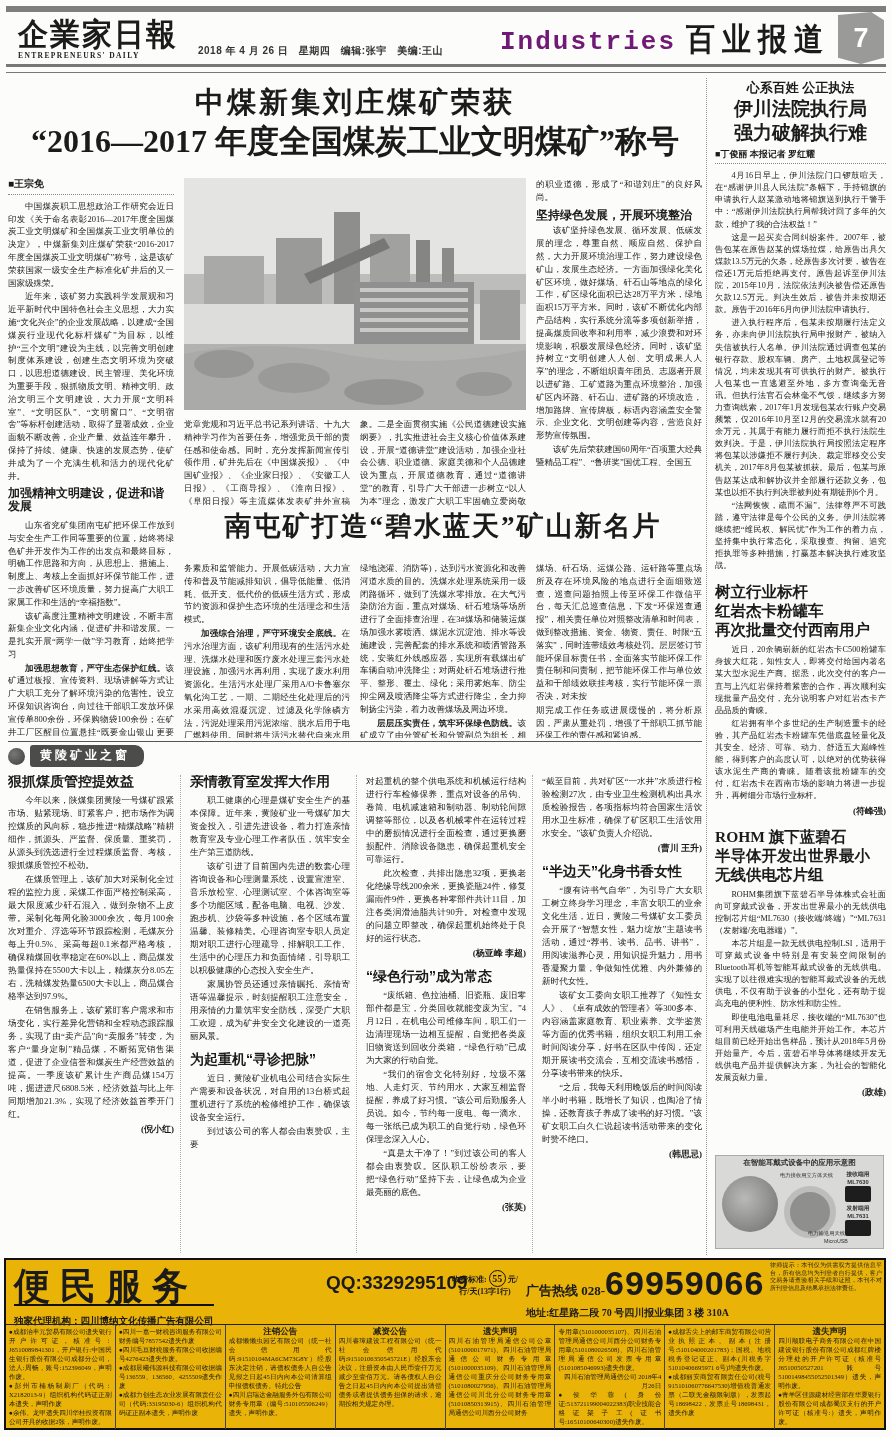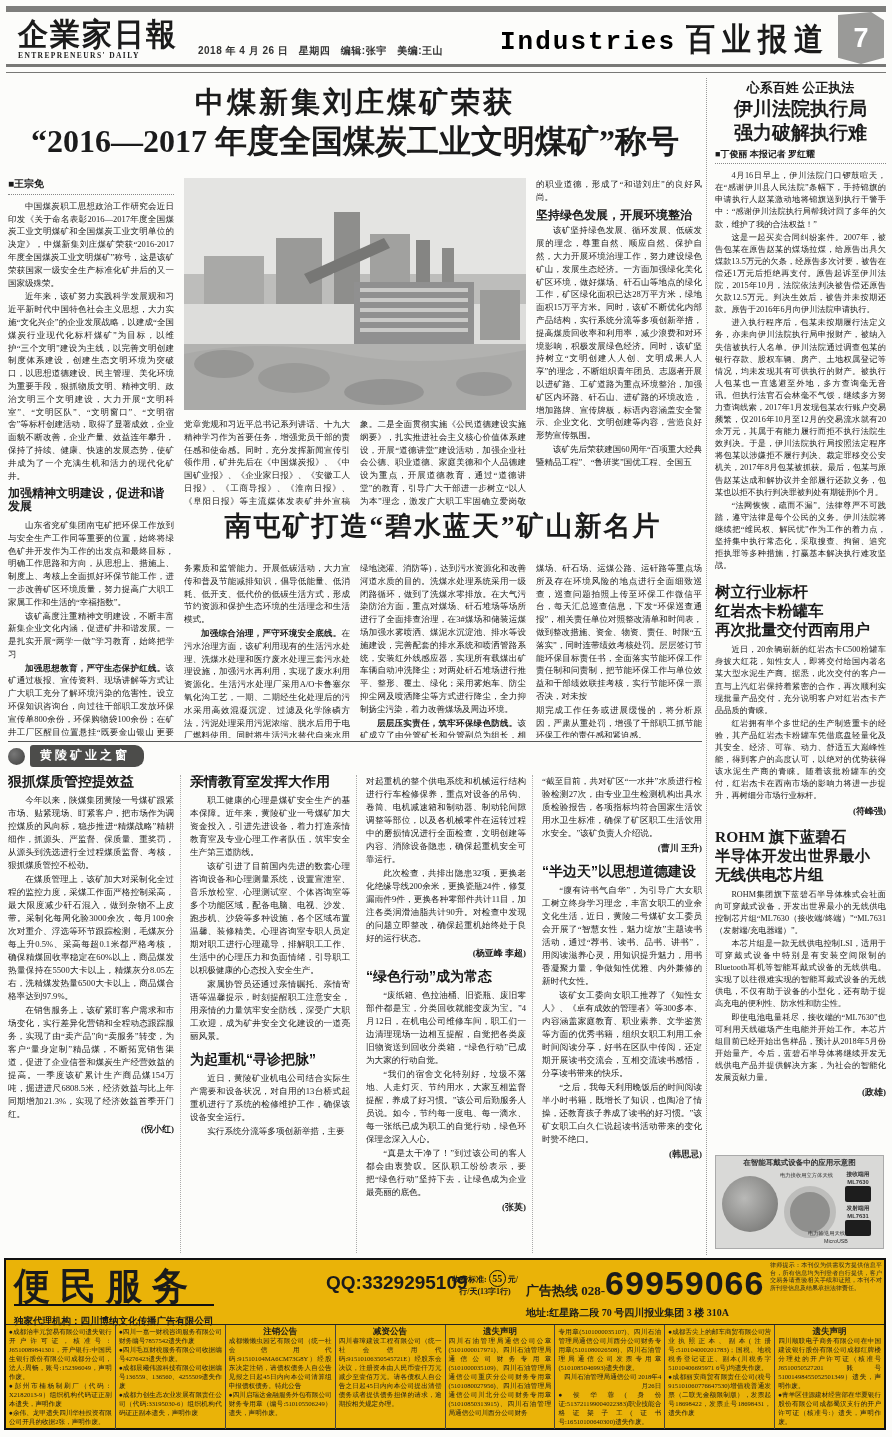--- a/index.html
+++ b/index.html
@@ -7,21 +7,21 @@
         font-family:"Liberation Serif","DejaVu Serif",serif;color:#1b1b1b;overflow:hidden;}
   
   .topbar{position:absolute;left:6px;right:6px;top:6px;height:6px;background:#7e7e7c;}
   .masthead{position:absolute;left:6px;right:6px;top:12px;height:56px;}
   .brand{position:absolute;left:12px;top:6px;}
   .brand-cn{font-weight:900;font-size:30px;letter-spacing:2px;transform:scaleY(1.05);line-height:32px;}
   .brand-en{font-size:7.5px;letter-spacing:1.4px;font-weight:bold;color:#222;margin-top:1px;}
   .dateline{position:absolute;left:192px;top:32px;font-size:10px;font-weight:bold;color:#333;
             font-family:"Liberation Sans",sans-serif;letter-spacing:.5px;}
   .sec{position:absolute;right:56px;top:8px;display:flex;align-items:baseline;gap:10px;}
-  .sec-en{font-family:"Liberation Mono","DejaVu Sans Mono",monospace;font-size:26px;font-weight:bold;color:#000000;letter-spacing:2px;}
+  .sec-en{font-family:"Liberation Mono","DejaVu Sans Mono",monospace;font-size:26px;font-weight:bold;color:#701a75;letter-spacing:2px;}
   .sec-cn{font-size:29px;font-weight:900;letter-spacing:7px;font-family:"Liberation Serif",serif;transform:scaleY(1.1);}
   .badge{position:absolute;right:2px;top:0px;width:46px;height:52px;background:#9a9a98;
          clip-path:polygon(0 6%,72% 0,100% 16%,100% 88%,50% 100%,0 88%);
          display:flex;align-items:center;justify-content:center;color:#fff;font-size:27px;font-weight:bold;
          font-family:"Liberation Sans",sans-serif;}
   .mastrule{position:absolute;left:6px;right:6px;top:64px;height:5px;border-top:3px solid #787876;border-bottom:1px solid #787876;}
   
   .bp{margin:0 0 1px 0;text-indent:2em;text-align:justify;}
   .by{text-align:right;font-size:9px;font-weight:bold;margin:2px 0 0 0;}
   .subhead{font-family:"Liberation Sans","DejaVu Sans",sans-serif;font-weight:bold;font-size:12px;margin:5px 0 3px 0;}
@@ -202,38 +202,38 @@
       <p class="by">(倪小红)</p>
     </div>
 
     <div class="hl-col" style="left:172px;width:170px;padding-left:9px;box-sizing:border-box;">
       <div class="atitle">亲情教育室发挥大作用</div>
       <p class="bp">职工健康的心理是煤矿安全生产的基本保障。近年来，黄陵矿业一号煤矿加大资金投入，引进先进设备，着力打造亲情教育室及专业心理工作者队伍，筑牢安全生产第三道防线。</p>
       <p class="bp">该矿引进了目前国内先进的数套心理咨询设备和心理测量系统，设置宣泄室、音乐放松室、心理测试室、个体咨询室等多个功能区域，配备电脑、电视、沙发、跑步机、沙袋等多种设施，各个区域布置温馨、装修精美。心理咨询室专职人员定期对职工进行心理疏导，排解职工工作、生活中的心理压力和负面情绪，引导职工以积极健康的心态投入安全生产。</p>
       <p class="bp">家属协管员还通过亲情嘱托、亲情寄语等温馨提示，时刻提醒职工注意安全，用亲情的力量筑牢安全防线，深受广大职工欢迎，成为矿井安全文化建设的一道亮丽风景。</p>
       <div class="atitle mt">为起重机“寻诊把脉”</div>
       <p class="bp">近日，黄陵矿业机电公司结合实际生产需要和设备状况，对自用的13台桥式起重机进行了系统的检修维护工作，确保该设备安全运行。</p>
-      <p class="bp">实行系统分流等多项创新举措，主要</p>
+      <p class="bp">到过该公司的客人都会由衷赞叹，主要</p>
     </div>
 
     <div class="hl-col" style="left:348px;width:170px;padding-left:9px;box-sizing:border-box;">
-      <p class="bp" style="text-indent:0;">对起重机的整个供电系统和机械运行结构进行行车检修保养，重点对设备的吊钩、卷筒、电机减速箱和制动器、制动轮间隙调整等部位，以及各机械零件在运转过程中的磨损情况进行全面检查，文明创建等内容、消除设备隐患，确保起重机安全可靠运行。</p>
+      <p class="bp" style="text-indent:0;">对起重机的整个供电系统和机械运行结构进行行车检修保养，重点对设备的吊钩、卷筒、电机减速箱和制动器、制动轮间隙调整等部位，以及各机械零件在运转过程中的磨损情况进行全面检查，通过更换磨损配件、消除设备隐患，确保起重机安全可靠运行。</p>
       <p class="bp">此次检查，共排出隐患32项，更换老化绝缘导线200余米，更换瓷瓶24件，修复漏雨件9件，更换各种零部件共计11目，加注各类润滑油脂共计90升。对检查中发现的问题立即整改，确保起重机始终处于良好的运行状态。</p>
       <p class="by">(杨亚峰 李超)</p>
       <div class="atitle mt">“绿色行动”成为常态</div>
       <p class="bp">“废纸箱、色拉油桶、旧瓷瓶、废旧零部件都是宝，分类回收就能变废为宝。”4月12日，在机电公司维修车间，职工们一边清理现场一边相互提醒，自觉把各类废旧物资送到回收分类箱，“绿色行动”已成为大家的行动自觉。</p>
       <p class="bp">“我们的宿舍文化特别好，垃圾不落地、人走灯灭、节约用水，大家互相监督提醒，养成了好习惯。”该公司后勤服务人员说。如今，节约每一度电、每一滴水、每一张纸已成为职工的自觉行动，绿色环保理念深入人心。</p>
       <p class="bp">“真是太干净了！”到过该公司的客人都会由衷赞叹。区队职工纷纷表示，要把“绿色行动”坚持下去，让绿色成为企业最亮丽的底色。</p>
       <p class="by">(张英)</p>
     </div>
 
     <div class="hl-col" style="left:524px;width:170px;padding-left:9px;box-sizing:border-box;">
       <p class="bp" style="text-indent:0;">“截至目前，共对矿区“一水井”水质进行检验检测27次，由专业卫生检测机构出具水质检验报告，各项指标均符合国家生活饮用水卫生标准，确保了矿区职工生活饮用水安全。”该矿负责人介绍说。</p>
       <p class="by">(曹川 王升)</p>
-      <div class="atitle mt">“半边天”以思想道德建设</div>
+      <div class="atitle mt">“半边天”化身书香女性</div>
       <p class="bp">“腹有诗书气自华”，为引导广大女职工树立终身学习理念，丰富女职工的业余文化生活，近日，黄陵二号煤矿女工委员会开展了“智慧女性，魅力绽放”主题读书活动，通过“荐书、读书、品书、讲书”，用阅读滋养心灵，用知识提升魅力，用书香凝聚力量，争做知性优雅、内外兼修的新时代女性。</p>
       <p class="bp">该矿女工委向女职工推荐了《知性女人》、《卓有成效的管理者》等300多本、内容涵盖家庭教育、职业素养、文学鉴赏等方面的优秀书籍，组织女职工利用工余时间阅读分享，好书在区队中传阅，还定期开展读书交流会，互相交流读书感悟，分享读书带来的快乐。</p>
       <p class="bp">“之后，我每天利用晚饭后的时间阅读半小时书籍，既增长了知识，也陶冶了情操，还教育孩子养成了读书的好习惯。”该矿女职工白久仁说起读书活动带来的变化时赞不绝口。</p>
       <p class="by">(韩思忌)</p>
     </div>
   </section>
 
   <aside class="sidebar">
     <div class="side-flow">
       <div class="kicker">心系百姓 公正执法</div>

